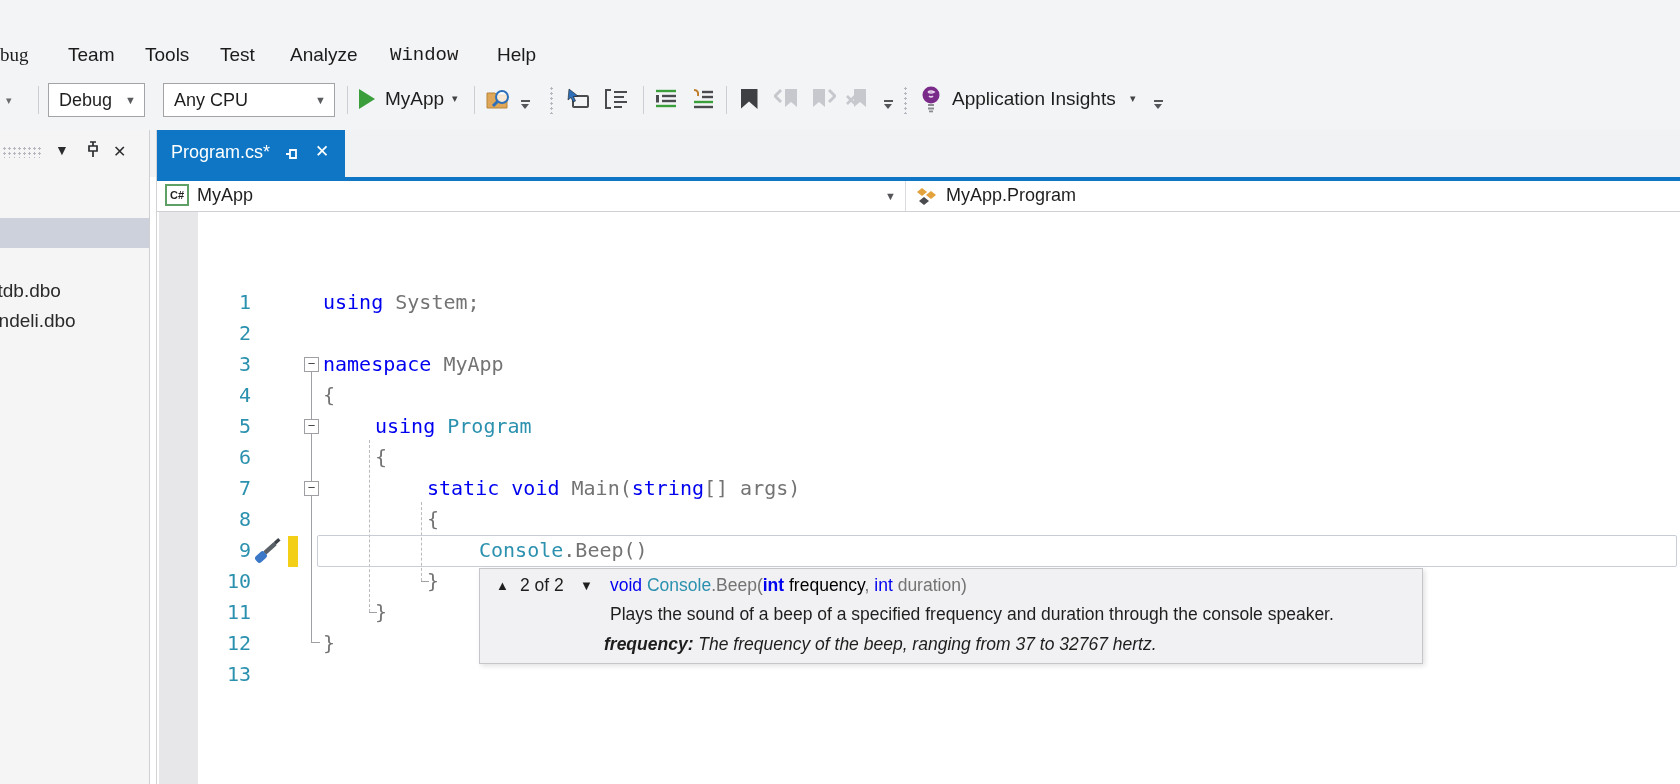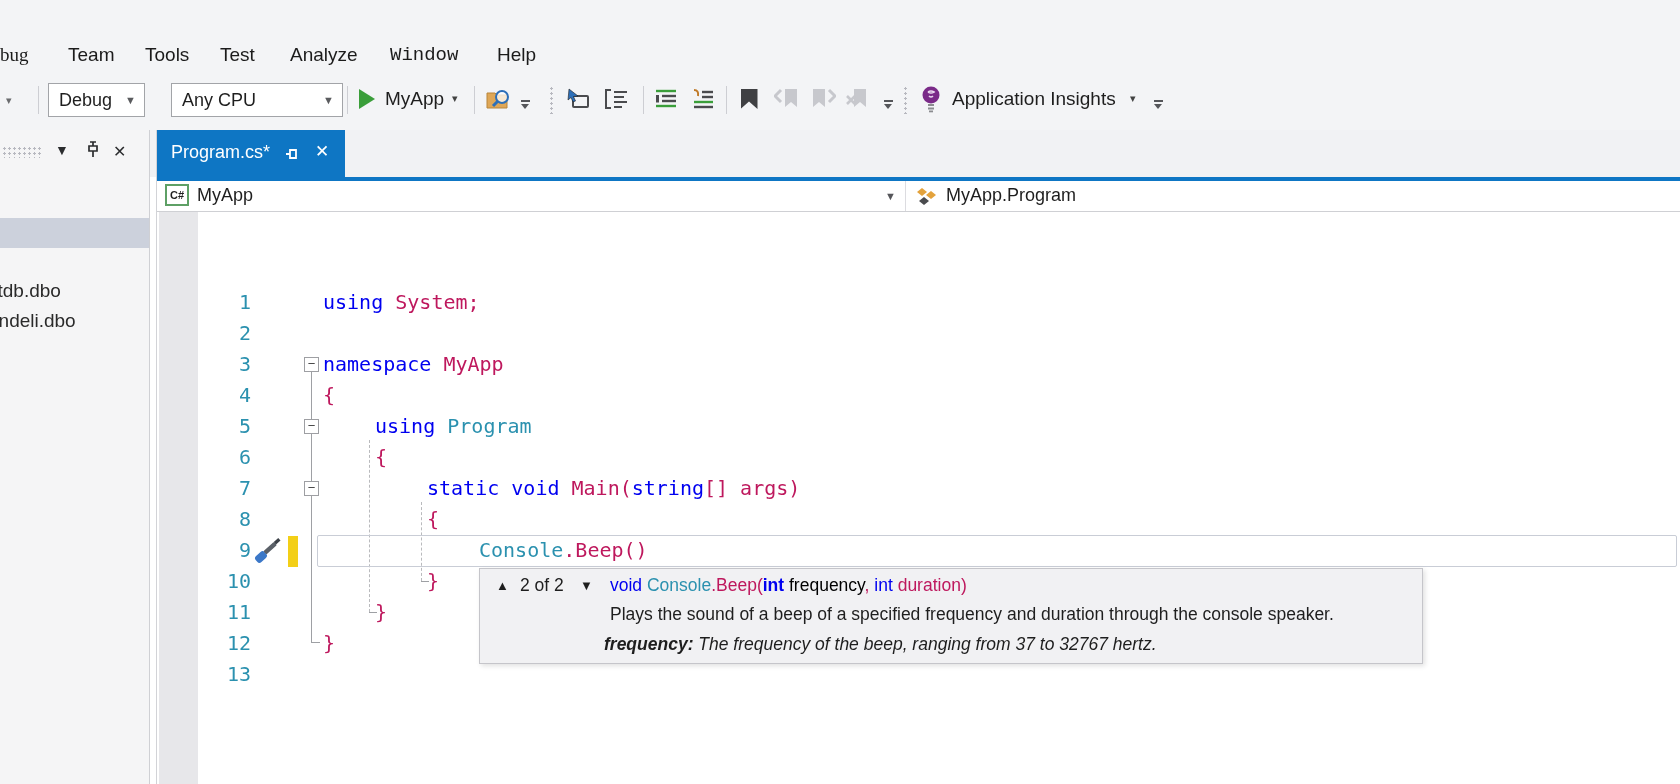--- a/index.html
+++ b/index.html
@@ -49,21 +49,21 @@
   #editor-content { position:absolute; left:0; top:82px; width:1524px; height:572px; background:#fff; overflow:hidden; }
   #indicator-margin { position:absolute; left:2px; top:0; width:39px; height:572px; background:#e7e7ea; }
 
   .code-row { position:absolute; left:0; width:1524px; height:31px; line-height:31px;
     font-family:"DejaVu Sans Mono", monospace; font-size:20px; white-space:pre; }
   .code-row .lnum { position:absolute; left:30px; width:64px; text-align:right; color:#2b91af;
     font-size:20px; }
   .code-row .code-text { position:absolute; top:0; }
   .tok-kw  { color:#0000f0; }
   .tok-ty  { color:#2b91af; }
-  .tok-pl  { color:#be185d; }
+  .tok-pl  { color:#737373; }
   .tok-kwb { color:#0000f0; font-weight:bold; }
   .tok-plb { color:#000000; font-weight:normal; }
   .fold-box { position:absolute; left:147px; top:8px; width:15px; height:15px; background:#fff;
     border:1px solid #9e9fa3; color:#3c3c3c; font-size:13px; line-height:12px; text-align:center;
     font-family:"Liberation Sans", sans-serif; }
   .cur-line-box { position:absolute; left:160px; right:4px; top:0; height:32px;
     border:1px solid #c9cdd6; border-radius:2px; }
   .mod-bar { position:absolute; left:131px; top:1px; width:10px; height:31px; background:#f3cf17; }
   .guide { position:absolute; width:0; border-left:1px dashed #b9babd; }
   .guide.solid { border-left:1px solid #9ea0a4; }
@@ -97,21 +97,21 @@
         <span class="menu-item" style="left: 497px;">Help</span>
       </div>
 
     <span class="dd-arrow" style="left:6px; top:94px; color:#6a6b6e;">▾</span>
     <div class="tb-sep" style="left:38px;"></div>
 
     <div class="combo" style="left:48px; width:97px;">
       <span>Debug</span>
       <span class="arr">▼</span>
     </div>
-    <div class="combo" style="left:163px; width:172px;margin-left:8px;">
+    <div class="combo" style="left:163px; width:172px;">
       <span>Any CPU</span>
       <span class="arr">▼</span>
     </div>
 
     <div class="tb-sep" style="left:347px;"></div>
 
     <div class="tb-icon" style="left:352px;">
       <span style="display:inline-block;width:0;height:0;
         border-top:10px solid transparent;border-bottom:10px solid transparent;border-left:16px solid #3a9e3a;"></span>
     </div>

